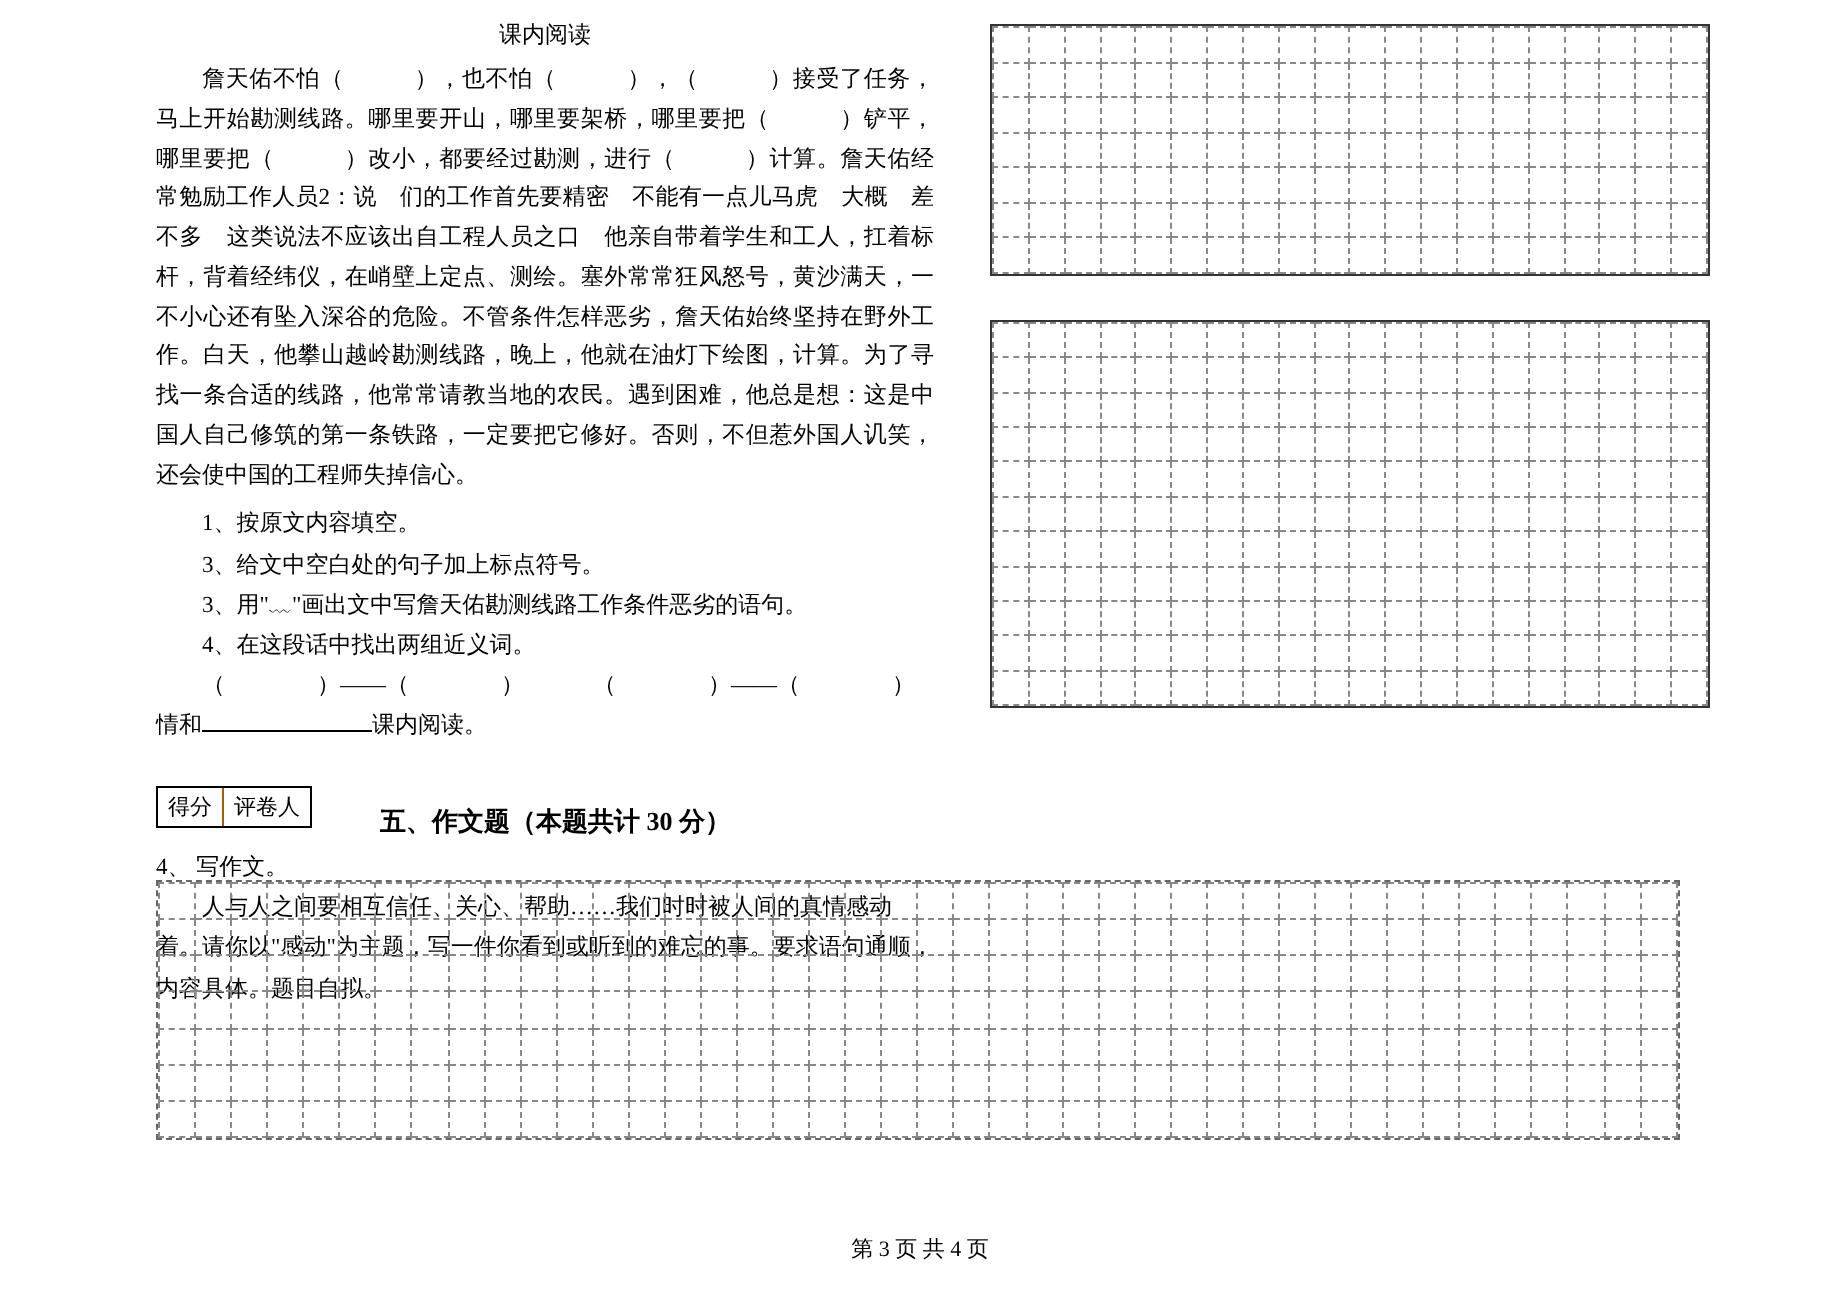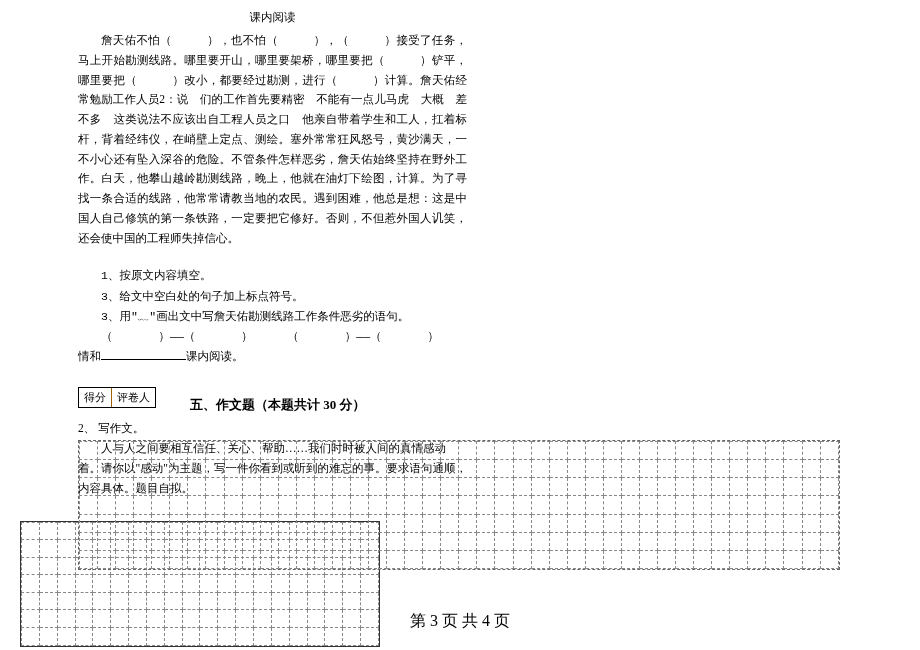--- a/index.html
+++ b/index.html
@@ -6,27 +6,27 @@
     body {
       width: 920px;
       height: 650px;
       font-family: "SimSun", "宋体", serif;
       font-size: 11.5px;
       background: #fff;
       color: #000;
       position: relative;
       overflow: hidden;
     }
-    .page { display: flex; height: 580px; flex-direction: column; }
+    .page { display: flex; height: 580px; }
     .left-col { width: 475px; padding: 10px 8px 10px 78px; }
     .right-col { width: 445px; padding: 10px 60px 10px 20px; position: relative; }
     .title-center { text-align: center; margin-bottom: 6px; }
     .reading { line-height: 1.72; text-align: justify; }
     .indent { text-indent: 2em; }
-    .question { line-height: 1.75; margin-top: 18px; font-family: Liberation Mono, monospace; }
+    .question { line-height: 1.75; margin-top: 4px; }
     .q-line { text-indent: 2em; }
     .blank-short { border-bottom: 1px solid #000; display: inline-block; min-width: 85px; height: 12px; }
     .score-box { border: 1px solid #000; display: inline-flex; margin-top: 20px; margin-bottom: 4px; }
     .score-cell { border-right: 1px solid #a16207; padding: 2px 5px; font-size: 11px; }
     .score-cell:last-child { border-right: none; font-family: Liberation Serif, serif; }
     .section-title { font-weight: bold; font-size: 13px; padding-left: 112px; margin-top: -16px; }
     .essay-q { line-height: 1.75; margin-top: 4px; }
     .grid-box {
       position: relative;
     }
@@ -36,57 +36,58 @@
       border-collapse: collapse;
       width: 100%;
       height: 100%;
     }
     table.writing-grid td {
       border: 1px dashed #888;
       width: 18px; height: 16px;
     }
     .grid1 { position: absolute; left: 20px; top: 12px; width: 360px; height: 126px; }
     .grid2 { position: absolute; left: 20px; top: 160px; width: 360px; height: 194px; }
-    .footer { text-align: center; font-size: 16px; position: absolute; bottom: 18px; left: 0; right: 0; }
+    .footer { text-align: center; font-size: 11px; position: absolute; bottom: 18px; left: 0; right: 0; }
     .bottom-grid {
       position: absolute;
       left: 78px;
       top: 440px;
       width: 762px;
       height: 130px;
     }
   </style>
 </head>
 <body>
 
 <div class="page">
   <div class="left-col">
     <div class="title-center">课内阅读</div>
     <div class="reading indent">詹天佑不怕（　　　），也不怕（　　　），（　　　）接受了任务，马上开始勘测线路。哪里要开山，哪里要架桥，哪里要把（　　　）铲平，哪里要把（　　　）改小，都要经过勘测，进行（　　　）计算。詹天佑经常勉励工作人员2：说　们的工作首先要精密　不能有一点儿马虎　大概　差不多　这类说法不应该出自工程人员之口　他亲自带着学生和工人，扛着标杆，背着经纬仪，在峭壁上定点、测绘。塞外常常狂风怒号，黄沙满天，一不小心还有坠入深谷的危险。不管条件怎样恶劣，詹天佑始终坚持在野外工作。白天，他攀山越岭勘测线路，晚上，他就在油灯下绘图，计算。为了寻找一条合适的线路，他常常请教当地的农民。遇到困难，他总是想：这是中国人自己修筑的第一条铁路，一定要把它修好。否则，不但惹外国人讥笑，还会使中国的工程师失掉信心。</div>
 
     <div class="question">
       <div class="q-line">1、按原文内容填空。</div>
       <div class="q-line">3、给文中空白处的句子加上标点符号。</div>
       <div class="q-line">3、用"﹏"画出文中写詹天佑勘测线路工作条件恶劣的语句。</div>
+      <div class="q-line">4、在这段话中找出两组近义词。</div>
       <div class="q-line">（　　　　）——（　　　　）　　　（　　　　）——（　　　　）</div>
       <div>
         <span>情和</span><span class="blank-short"></span><span>课内阅读。</span>
       </div>
     </div>
 
     <div>
       <div class="score-box">
         <div class="score-cell">得分</div>
         <div class="score-cell">评卷人</div>
       </div>
       <div class="section-title">五、作文题（本题共计 30 分）</div>
     </div>
 
     <div class="essay-q">
-      <div>2、 写作文。</div>
+      <div>4、 写作文。</div>
       <div class="indent">人与人之间要相互信任、关心、帮助……我们时时被人间的真情感动着。请你以"感动"为主题，写一件你看到或听到的难忘的事。要求语句通顺，内容具体。题目自拟。</div>
     </div>
   </div>
 
   <div class="right-col">
     <div class="grid-box grid-solid grid1">
       <table class="writing-grid">
           <tbody id="grid1-body">
             <tr>
               <td></td>

